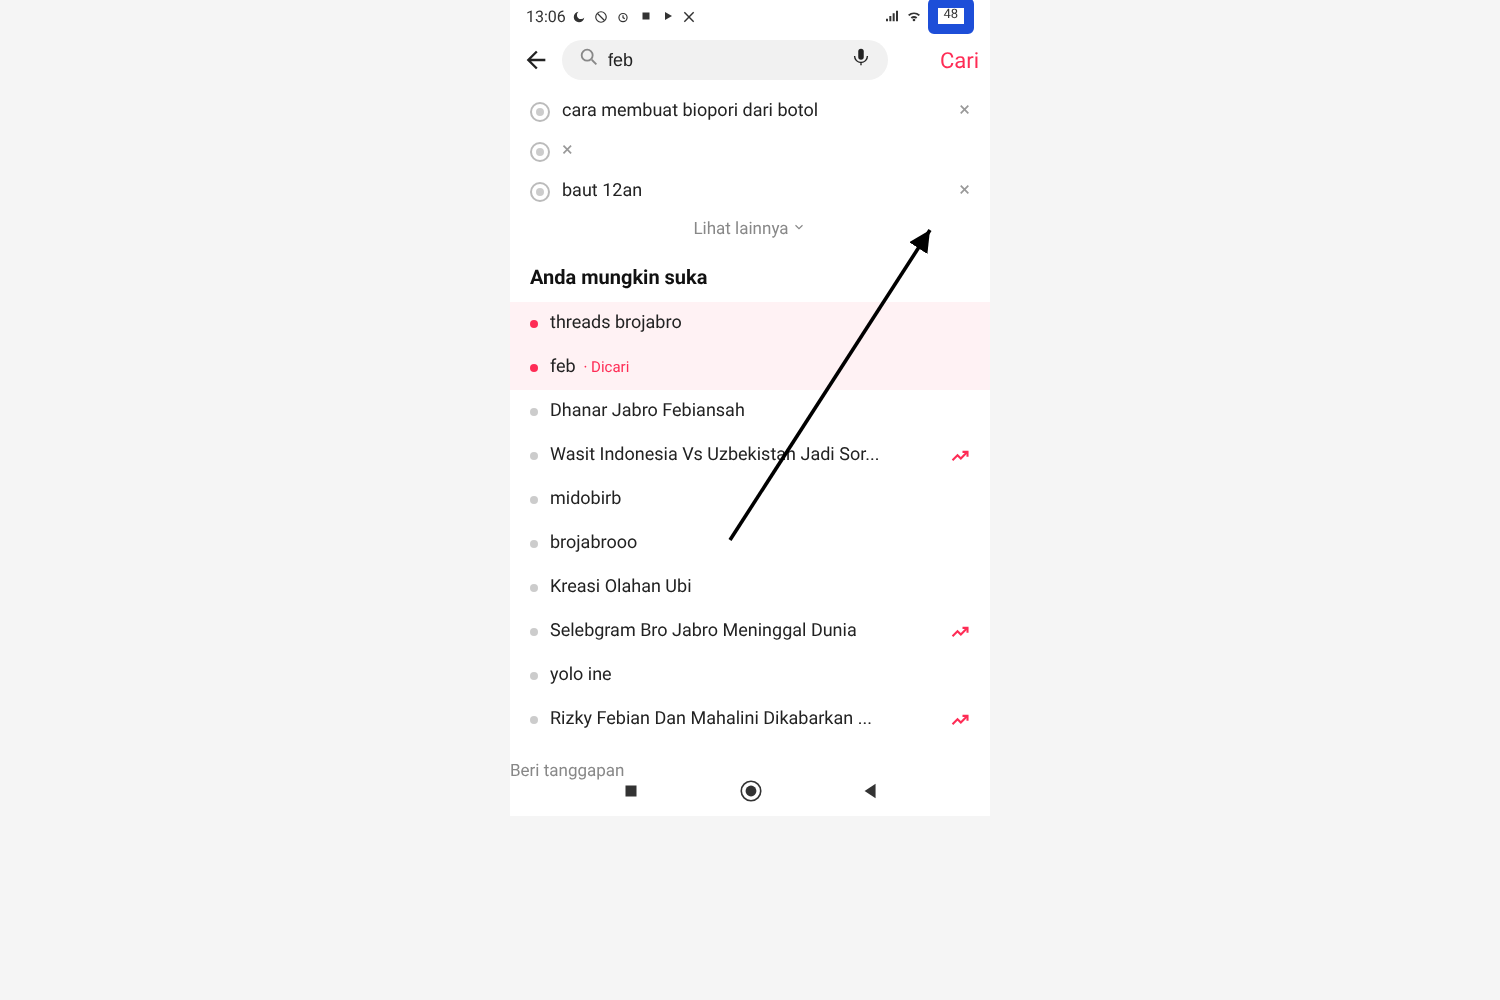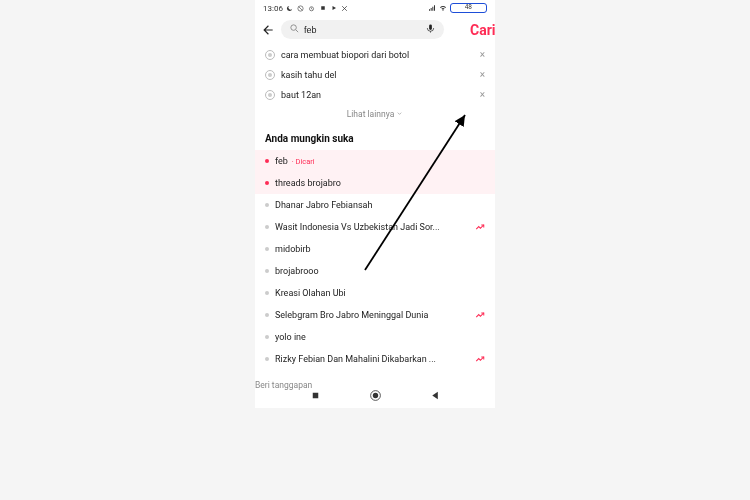--- a/index.html
+++ b/index.html
@@ -52,22 +52,22 @@
   .search-box input {
     flex: 1;
     border: none;
     background: transparent;
     outline: none;
     font-size: 9px;
     color: #222;
   }
   .search-action {
     color: #fe2c55;
-    font-size: 14px;
-    font-weight: 700;
+    font-size: 11px;
+    font-weight: 400;
     margin-left: 20px;
   }
 
   .history-list { padding: 2px 0; }
   .hist-item {
     display: flex;
     align-items: center;
     padding: 5px 10px;
     gap: 6px;
   }
@@ -186,21 +186,21 @@
       <span class="status-ic">
         <svg viewBox="0 0 24 24" width="8" height="8">
             <path d="M3 20h3v-4H3zm5 0h3v-8H8zm5 0h3V8h-3zm5 0h3V4h-3z" fill="#333"></path>
           </svg>
       </span>
       <span class="status-ic">
         <svg viewBox="0 0 24 24" width="8" height="8">
             <path d="M12 20a2 2 0 100-4 2 2 0 000 4zm-5-6a8 8 0 0110 0l-2 2a5 5 0 00-6 0zm-4-4a14 14 0 0118 0l-2 2a11 11 0 00-14 0z" fill="#333"></path>
           </svg>
       </span>
-      <span style="border:1px solid #1d4ed8;border-radius:3px;padding:0 14px;font-size:6.5px;line-height:1.2;">
+      <span style="border:5px solid #1d4ed8;border-radius:3px;padding:0 3px;font-size:6.5px;line-height:1.2;">
         <span>48</span>
       </span>
     </div>
   </div>
 
   <div class="search-row">
     <div class="back-btn">
       <svg viewBox="0 0 24 24" width="14" height="14">
           <path d="M20 11H7.8l5.6-5.6L12 4l-8 8 8 8 1.4-1.4L7.8 13H20z" fill="#222"></path>
         </svg>
@@ -224,21 +224,20 @@
   </div>
 
   <div class="history-list">
     <div class="hist-item">
       <span class="hist-dot"></span>
       <span class="hist-text">cara membuat biopori dari botol</span>
       <span class="hist-close">×</span>
     </div>
     <div class="hist-item">
       <span class="hist-dot"></span>
-      <span class="hist-text">kasih tahu del</span>
       <span class="hist-close">×</span>
     </div>
     <div class="hist-item">
       <span class="hist-dot"></span>
       <span class="hist-text">baut 12an</span>
       <span class="hist-close">×</span>
     </div>
     <div class="see-more">
       <span>Lihat lainnya</span>
       <span class="chev-down">
@@ -246,27 +245,27 @@
             <path d="M6 9l6 6 6-6" fill="none" stroke="#888" stroke-width="2"></path>
           </svg>
       </span>
     </div>
   </div>
 
   <div class="section-title">Anda mungkin suka</div>
   <div class="sugg-list">
     <div class="sugg-item hot">
       <span class="bullet hot"></span>
+      <span class="sugg-text">threads brojabro</span>
+    </div>
+    <div class="sugg-item hot">
+      <span class="bullet hot"></span>
       <span class="sugg-text">
         <span>feb</span><span class="badge-searched"> · <span>Dicari</span></span>
       </span>
-    </div>
-    <div class="sugg-item hot">
-      <span class="bullet hot"></span>
-      <span class="sugg-text">threads brojabro</span>
     </div>
     <div class="sugg-item">
       <span class="bullet"></span>
       <span class="sugg-text">Dhanar Jabro Febiansah</span>
     </div>
     <div class="sugg-item">
       <span class="bullet"></span>
       <span class="sugg-text">Wasit Indonesia Vs Uzbekistan Jadi Sor...</span>
       <span class="trend-ic">
         <svg viewBox="0 0 24 24" width="10" height="10">

